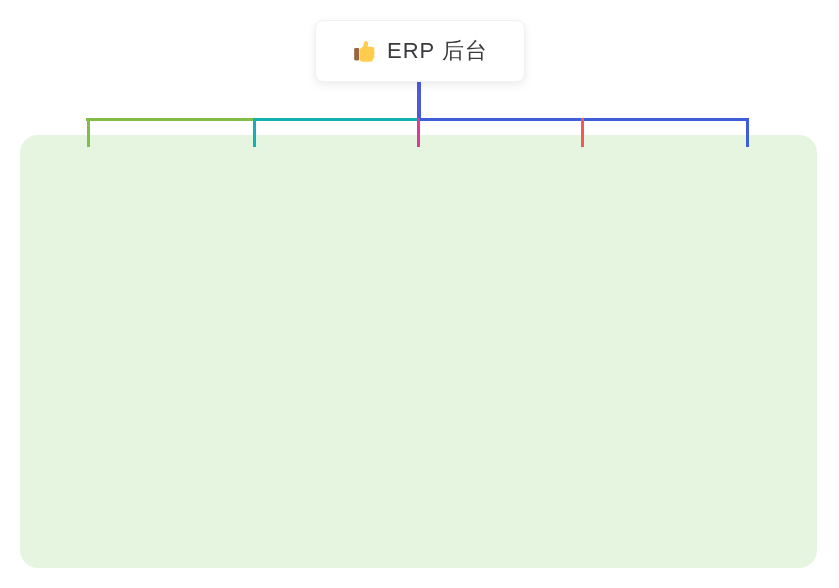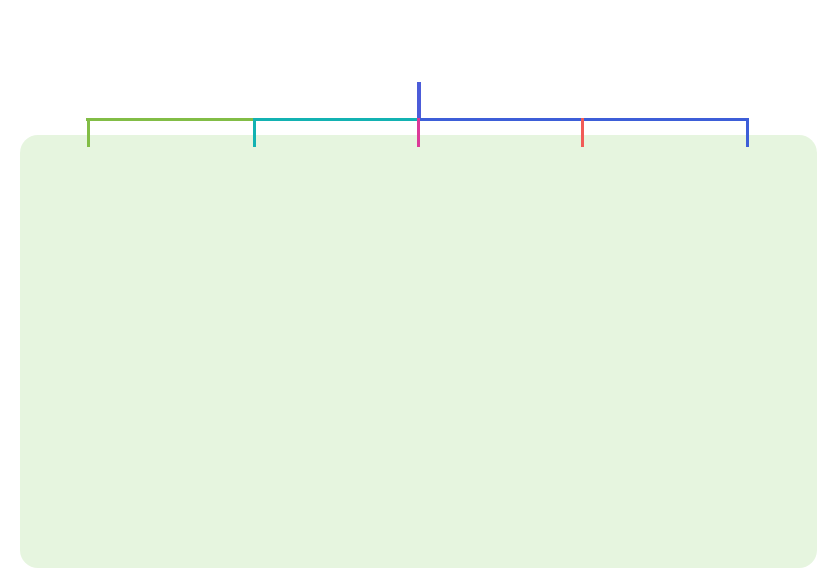--- a/index.html
+++ b/index.html
@@ -40,20 +40,27 @@
   .item-label{
     display:inline-block;box-sizing:border-box;white-space:nowrap;
     font-size:14px;color:#46464c;padding:0 12px 6px 17px;
   }
 </style>
 </head>
 <body>
 
 <div id="stage">
 
+  <div class="root-node">
+    <svg width="26" height="26" viewBox="0 0 36 36" aria-hidden="true">
+      <rect x="3" y="14" width="7" height="17" rx="2" fill="#9a6443"></rect>
+      <path fill="#FFCC4D" d="M11 31V15c3-1 5-4 5.6-8.2C16.9 5 18 4 19.3 4 21 4 22.3 5.4 22.3 7.2c0 1.6-.4 3.3-1 4.8h6.2c1.9 0 3.5 1.6 3.5 3.5 0 .9-.3 1.7-.9 2.3.9.6 1.4 1.6 1.4 2.8 0 1.1-.5 2.1-1.3 2.7.5.6.8 1.4.8 2.2 0 1.5-.9 2.7-2.2 3.2.1.3.2.7.2 1.1 0 1.7-1.4 3.2-3.2 3.2H17c-2.5 0-4.6-.9-6-2z"></path>
+    </svg>
+    <span class="root-title">ERP 后台</span>
+  </div>
 
   <div class="panel"></div>
 
 <div class="cline" style="left: 417px; top: 82px; width: 4px; height: 38px; background: rgb(76, 92, 217);"></div>
     <div class="cline" style="left: 86px; top: 118px; width: 170px; height: 3px; background: rgb(130, 189, 70);"></div>
     <div class="cline" style="left: 253px; top: 118px; width: 167px; height: 3px; background: rgb(19, 178, 178);"></div>
     <div class="cline" style="left: 418px; top: 118px; width: 331px; height: 3px; background: rgb(61, 94, 216);"></div>
     <div class="cline" style="left: 87px; top: 118px; width: 3px; height: 29px; background: rgb(130, 189, 70);"></div>
     <div class="cline" style="left: 253px; top: 118px; width: 3px; height: 29px; background: rgb(19, 178, 178);"></div>
     <div class="cline" style="left: 417px; top: 118px; width: 3px; height: 29px; background: rgb(220, 58, 153);"></div>

